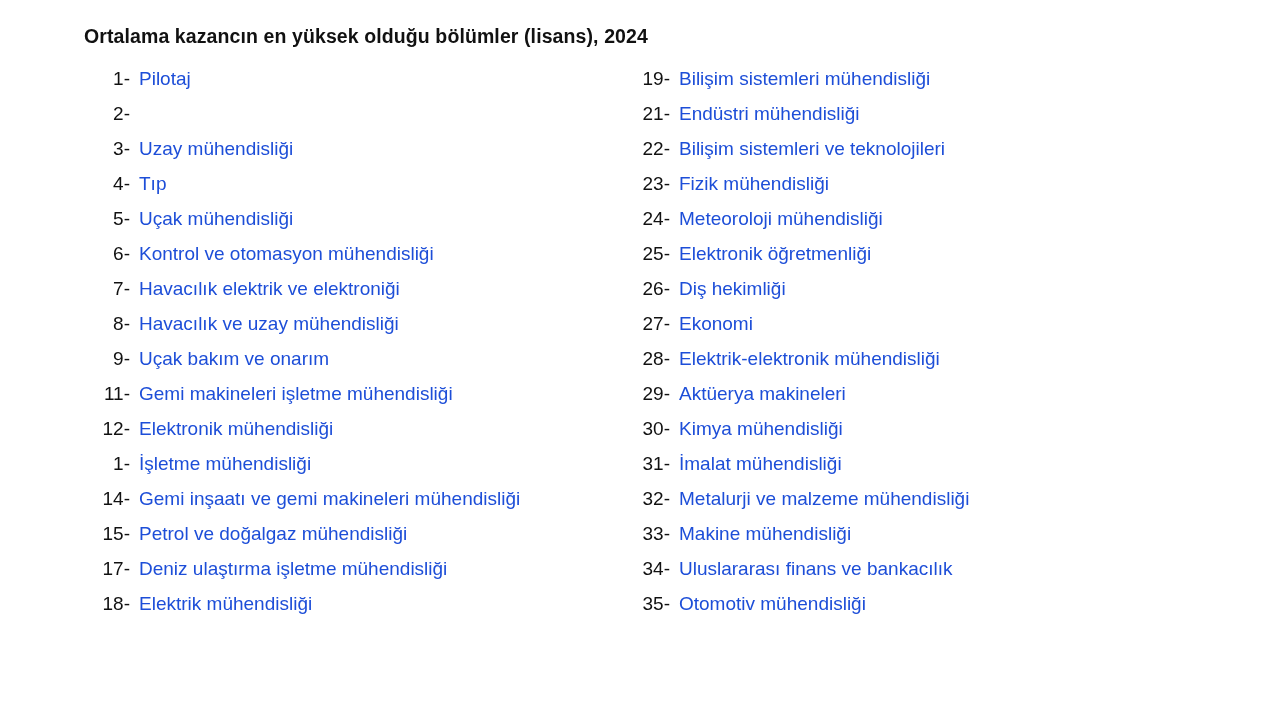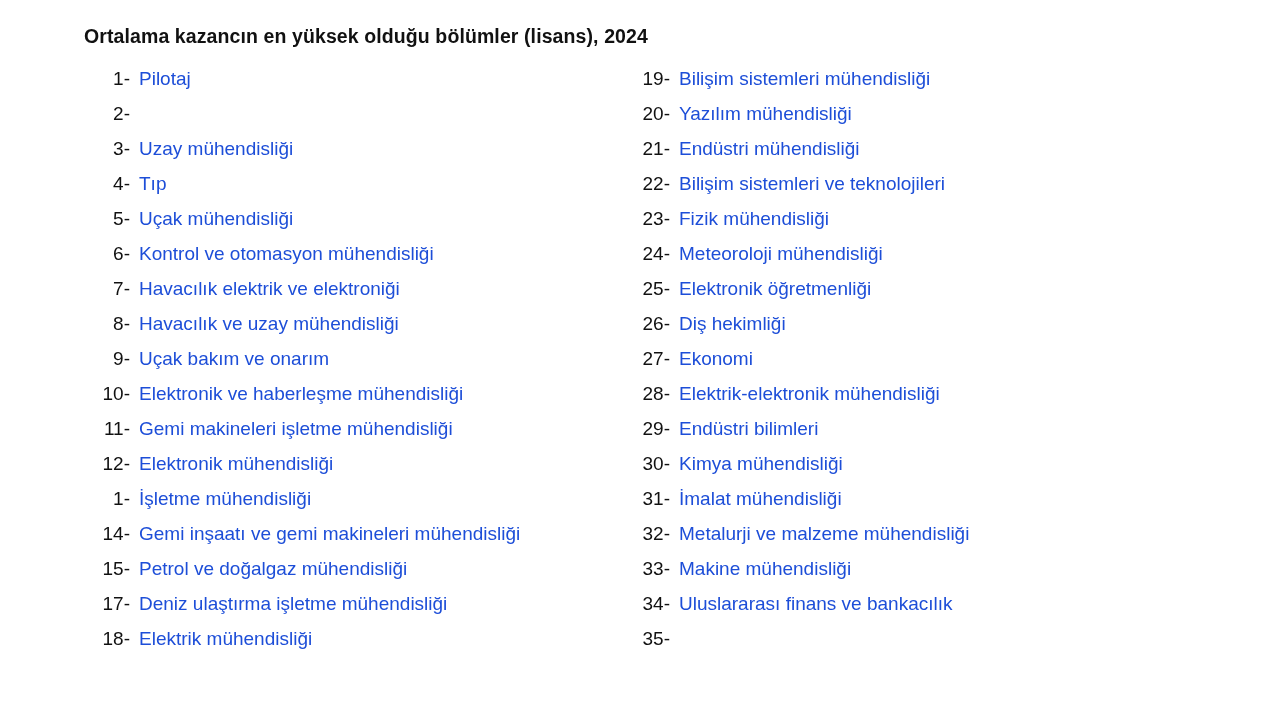--- a/index.html
+++ b/index.html
@@ -119,24 +119,20 @@
       </div>
       <div class="item">
         <span class="num">8-</span>
         <span class="label">Havacılık ve uzay mühendisliği</span>
       </div>
       <div class="item">
         <span class="num">9-</span>
         <span class="label">Uçak bakım ve onarım</span>
       </div>
       <div class="item">
-        <span class="num">10-</span>
-        <span class="label">Elektronik ve haberleşme mühendisliği</span>
-      </div>
-      <div class="item">
         <span class="num">11-</span>
         <span class="label">Gemi makineleri işletme mühendisliği</span>
       </div>
       <div class="item">
         <span class="num">12-</span>
         <span class="label">Elektronik mühendisliği</span>
       </div>
       <div class="item">
         <span class="num">1-</span>
         <span class="label">İşletme mühendisliği</span>
@@ -158,24 +154,20 @@
         <span class="label">Elektrik mühendisliği</span>
       </div>
     </div>
 
     <div class="col col-right">
       <div class="item">
         <span class="num">19-</span>
         <span class="label">Bilişim sistemleri mühendisliği</span>
       </div>
       <div class="item">
-        <span class="num">20-</span>
-        <span class="label">Yazılım mühendisliği</span>
-      </div>
-      <div class="item">
         <span class="num">21-</span>
         <span class="label">Endüstri mühendisliği</span>
       </div>
       <div class="item">
         <span class="num">22-</span>
         <span class="label">Bilişim sistemleri ve teknolojileri</span>
       </div>
       <div class="item">
         <span class="num">23-</span>
         <span class="label">Fizik mühendisliği</span>
@@ -195,21 +187,21 @@
       <div class="item">
         <span class="num">27-</span>
         <span class="label">Ekonomi</span>
       </div>
       <div class="item">
         <span class="num">28-</span>
         <span class="label">Elektrik-elektronik mühendisliği</span>
       </div>
       <div class="item">
         <span class="num">29-</span>
-        <span class="label">Endüstri bilimleri</span>
+        <span class="label">Aktüerya makineleri</span>
       </div>
       <div class="item">
         <span class="num">30-</span>
         <span class="label">Kimya mühendisliği</span>
       </div>
       <div class="item">
         <span class="num">31-</span>
         <span class="label">İmalat mühendisliği</span>
       </div>
       <div class="item">
@@ -219,19 +211,20 @@
       <div class="item">
         <span class="num">33-</span>
         <span class="label">Makine mühendisliği</span>
       </div>
       <div class="item">
         <span class="num">34-</span>
         <span class="label">Uluslararası finans ve bankacılık</span>
       </div>
       <div class="item">
         <span class="num">35-</span>
+        <span class="label">Otomotiv mühendisliği</span>
       </div>
     </div>
 
   </div>
 
   <div class="bottom-strip"></div>
 </div>
 
 </body></html>

